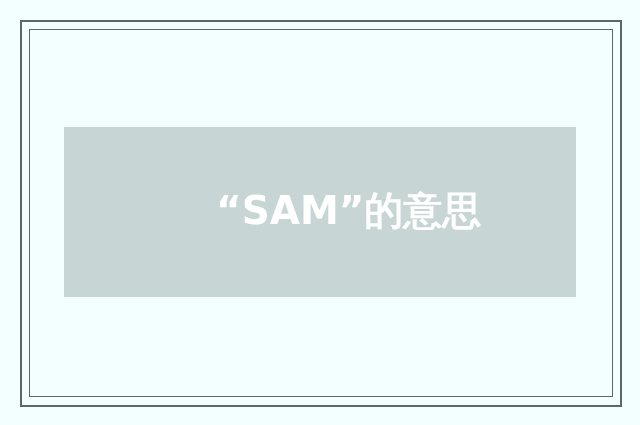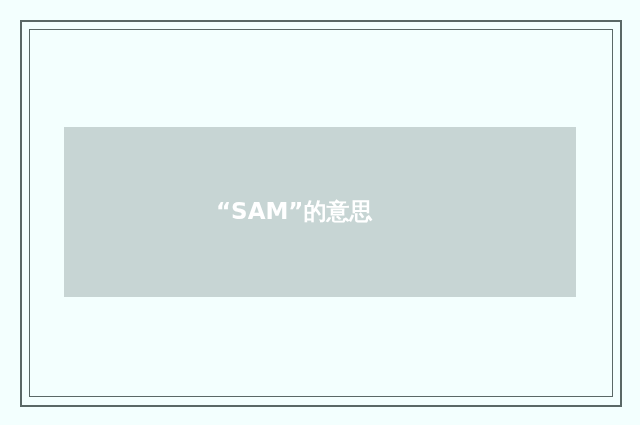--- a/index.html
+++ b/index.html
@@ -18,21 +18,21 @@
     width: 582px; height: 366px;
     border: 1px solid #5a6866;
   }
   .thumb {
     position: absolute; left: 64px; top: 127px;
     width: 512px; height: 170px;
     background: #c7d5d4;
   }
   .title {
     position: absolute; left: 216px; top: 191px;
-    color: #ffffff; font-size: 23px; font-weight: bold;
+    color: #ffffff; font-size: 39px; font-weight: bold;
     letter-spacing: 0px; white-space: nowrap;
     line-height: 40px;
   }
 </style>
 </head>
 <body>
 
 <div class="outer-frame"></div>
 <div class="inner-frame"></div>
 <div class="thumb"></div>

